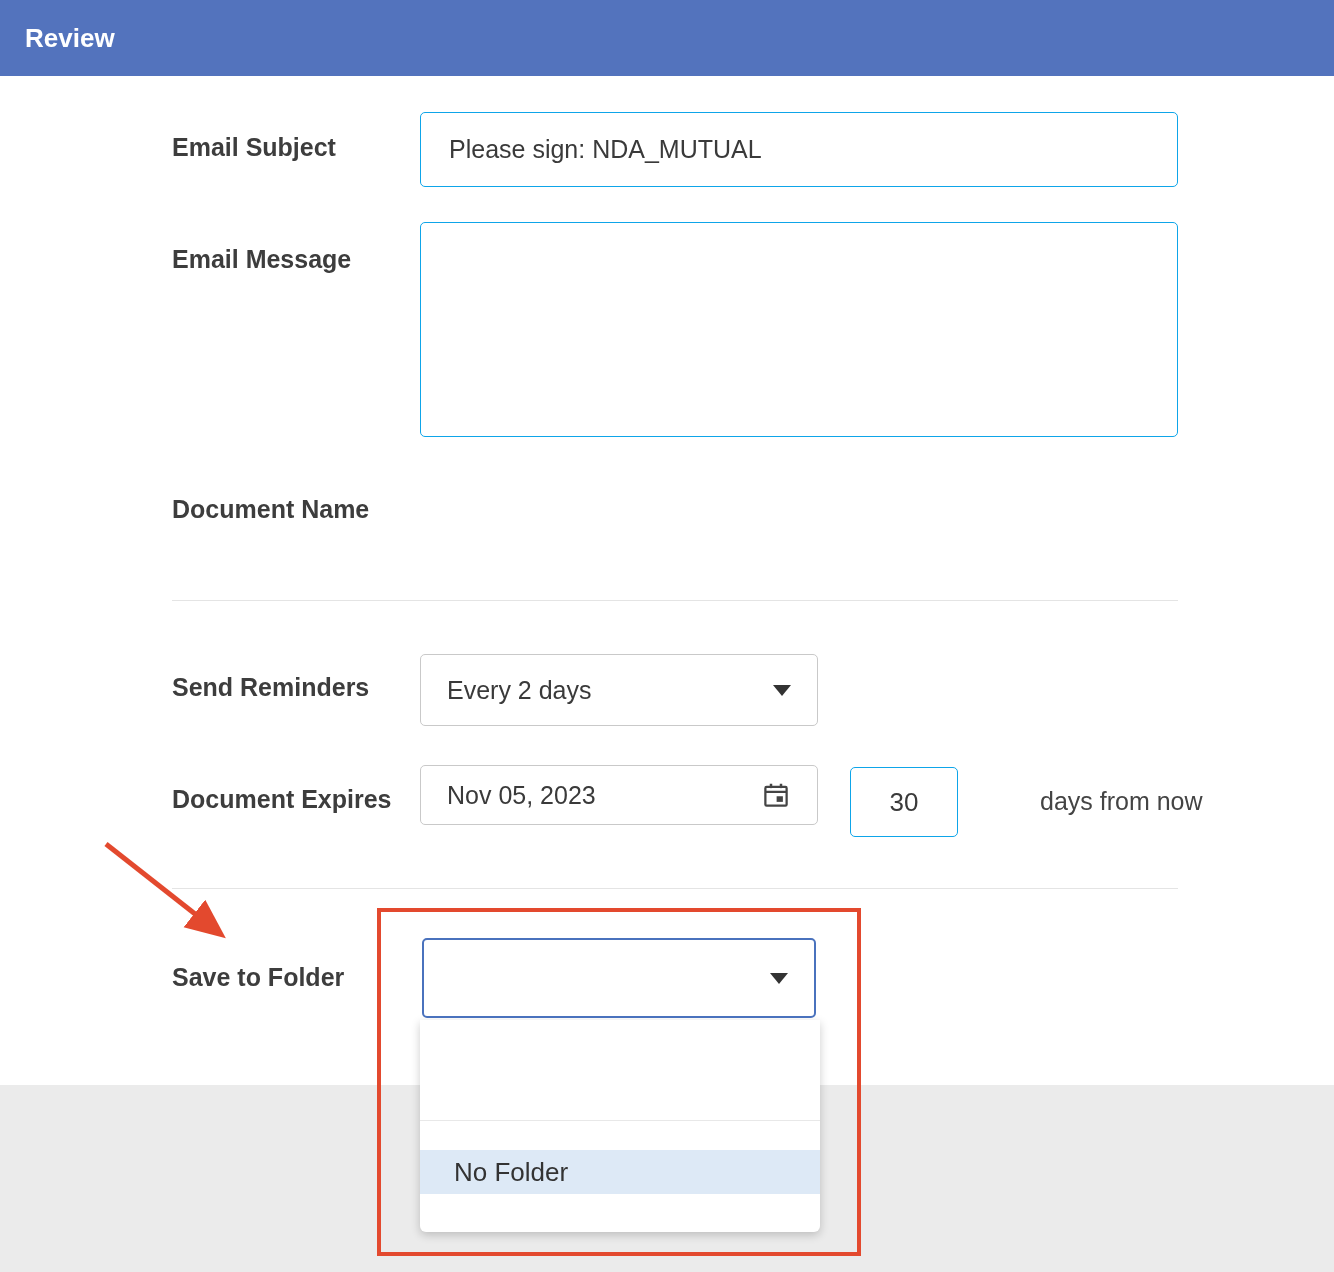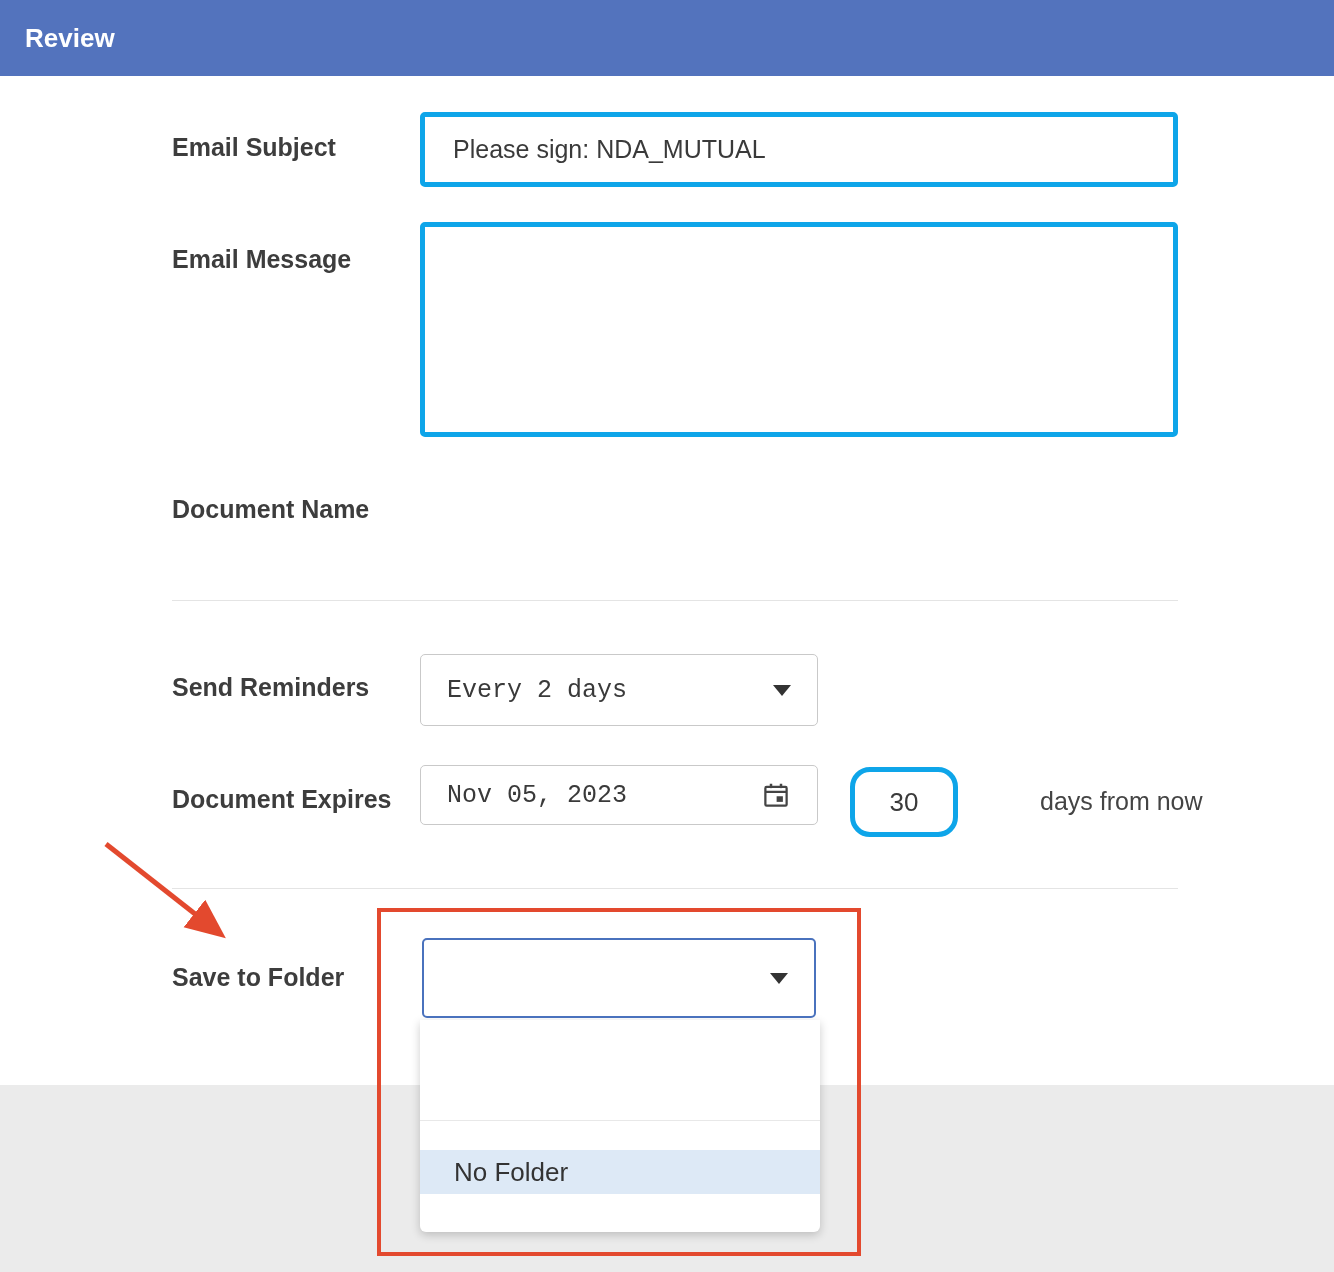--- a/index.html
+++ b/index.html
@@ -8,31 +8,31 @@
   .screen { position:relative; width:1334px; height:1272px; background:#ffffff; overflow:hidden; }
 
   
   .header { position:absolute; top:0; left:0; width:1334px; height:76px; background:#5373bd; display:flex; align-items:center; padding-left:25px; }
   .header-title { color:#ffffff; font-size:26px; font-weight:700; }
 
   
   .lbl { position:absolute; font-size:25px; font-weight:700; color:#3d3d3d; }
 
   
-  .tbox { position:absolute; border:5px solid #0ea5e9; border-radius:5px; background:#fff; font-size:25px; color:#3a3a3a; font-family:"Liberation Sans", sans-serif; }
+  .tbox { position:absolute; border:1px solid #0ea5e9; border-radius:5px; background:#fff; font-size:25px; color:#3a3a3a; font-family:"Liberation Sans", sans-serif; }
   input.tbox { padding:0 28px; outline:none; }
   textarea.tbox { resize:none; padding:20px 28px; outline:none; }
 
-  .selectbox { position:absolute; border:1px solid #c9c9c9; border-radius:5px; background:#fff; display:flex; align-items:center; justify-content:space-between; padding:0 26px; font-size:25px; color:#3a3a3a; cursor:pointer;font-family:Liberation Mono, monospace; }
+  .selectbox { position:absolute; border:1px solid #c9c9c9; border-radius:5px; background:#fff; display:flex; align-items:center; justify-content:space-between; padding:0 26px; font-size:25px; color:#3a3a3a; cursor:pointer; }
   .caret { width:0; height:0; border-left:9px solid transparent; border-right:9px solid transparent; border-top:11px solid #333; }
 
   .divider { position:absolute; left:172px; width:1006px; height:1px; background:#e4e4e4; }
 
   
-  .days-input { position:absolute; text-align:center; font-size:26px;border-radius:20px; }
+  .days-input { position:absolute; text-align:center; font-size:26px; }
   .days-suffix { position:absolute; font-size:25px; color:#444; }
 
   
   .select-folder { border:2px solid #4a72bd; }
 
   
   .dd-panel { position:absolute; left:420px; top:1020px; width:400px; height:212px; background:#ffffff; border-radius:0 0 6px 6px; box-shadow:0 3px 10px rgba(0,0,0,0.20); z-index:10; }
   .dd-row { position:absolute; left:0; width:100%; display:flex; align-items:center; cursor:pointer; }
   .dd-add { top:18px; height:66px; background:#eeeeee; padding-left:36px; gap:26px; color:#5a5a5a; font-size:25px; }
   .dd-hairline { position:absolute; left:0; top:100px; width:100%; height:1px; background:#e8e8e8; }

